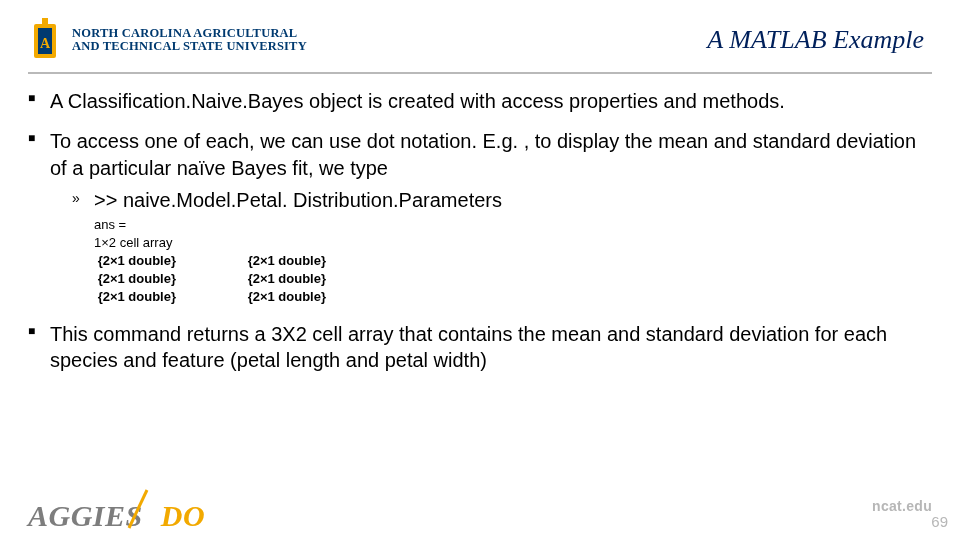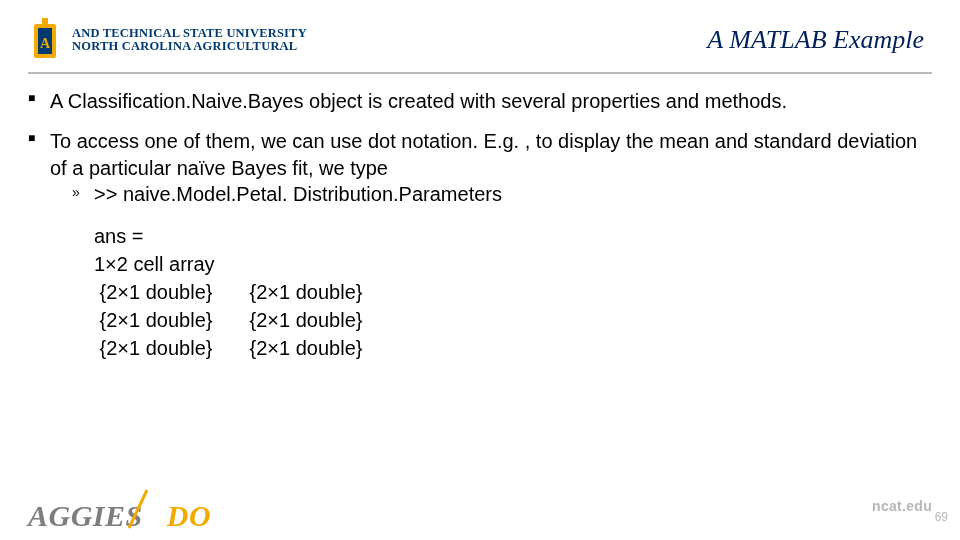--- a/index.html
+++ b/index.html
@@ -13,74 +13,75 @@
   .logo-text { display: flex; flex-direction: column; line-height: 1.05; }
   .logo-text span { font-family: Georgia, 'Times New Roman', serif; font-size: 12.5px; font-weight: 700; color: #003a70; letter-spacing: .2px; }
   .slide-title { font-family: 'Times New Roman', Georgia, serif; font-weight: 400; font-style: italic; font-size: 26px; color: #00205b; padding-right: 8px; }
 
   
   .body { padding-top: 14px; font-size: 20px; line-height: 1.32; }
   ul.top { list-style: none; }
   ul.top > li { position: relative; padding-left: 22px; margin-bottom: 14px; }
   ul.top > li::before { content: "■"; position: absolute; left: 0; top: 3px; font-size: 12px; color: #000; }
 
-  ul.sub { list-style: none; }
+  ul.sub { list-style: none; margin-top: 6px; }
   ul.sub > li { position: relative; padding-left: 44px; }
   ul.sub > li::before { content: "»"; position: absolute; left: 22px; top: 2px; font-size: 14px; color: #000; }
 
-  .code-block { padding-left: 44px; font-size: 20px; line-height: 1.4; margin-top: 14px; }
+  .code-block { padding-left: 44px; font-size: 13px; line-height: 1.4; margin-top: 2px; }
   .code-row { white-space: pre; }
-  .code-cell { display: inline-block; min-width: 150px; }
+  .code-cell { display: inline-block; min-width: 150px; font-weight: bold; }
 
   
   .footer { position: absolute; left: 0; right: 0; bottom: 10px; height: 48px; display: flex; align-items: center; justify-content: space-between; padding: 0 28px; }
   .aggies { display: flex; align-items: baseline; font-family: 'Times New Roman', Georgia, serif; font-weight: 700; font-style: italic; letter-spacing: .5px; }
   .aggies .ag { color: #7d7d7d; font-size: 30px; }
-  .aggies .do { color: #f2a900; font-size: 30px; margin-left: 18px; }
+  .aggies .do { color: #f2a900; font-size: 30px; margin-left: 12px; }
   .slash { width: 34px; height: 46px; margin-left: -22px; margin-right: -6px; position: relative; top: 6px; }
   .ncat { color: #b7b7b7; font-size: 14px; font-weight: 700; letter-spacing: .3px; }
-  .page-num { position: absolute; right: 12px; bottom: 16px; font-size: 12px; color: #b7b7b7; }
+  .page-num { position: absolute; right: 12px; bottom: 10px; font-size: 15px; color: #b7b7b7; }
 </style>
 </head>
 <body>
 
 <div class="slide">
 
   <div class="header">
     <div class="logo-block">
       <svg class="logo-mark" viewBox="0 0 34 44">
         <rect x="6" y="6" width="22" height="34" rx="2" fill="#f2a900"></rect>
         <rect x="10" y="10" width="14" height="26" fill="#003a70"></rect>
         <rect x="14" y="0" width="6" height="10" fill="#f2a900"></rect>
         <text x="17" y="30" text-anchor="middle" font-family="Georgia" font-weight="700" font-size="14" fill="#f2a900">A</text>
       </svg>
       <div class="logo-text">
+        <span>NORTH CAROLINA AGRICULTURAL</span>
         <span>AND TECHNICAL STATE UNIVERSITY</span>
-        <span>NORTH CAROLINA AGRICULTURAL</span>
       </div>
     </div>
     <div class="slide-title">A MATLAB Example</div>
   </div>
 
   <div class="body">
     <ul class="top">
-      <li>A Classification.Naive.Bayes object is created with several properties and methods.</li>
+      <li>A Classification.Naive.Bayes object is created with access properties and methods.</li>
       <li>
-        <span>To access one of them, we can use dot notation. E.g. , to display the mean and standard deviation of a particular naïve Bayes fit, we type</span>
+        <span>To access one of each, we can use dot notation. E.g. , to display the mean and standard deviation of a particular naïve Bayes fit, we type</span>
         <ul class="sub">
           <li>&gt;&gt; naive.Model.Petal. Distribution.Parameters</li>
         </ul>
         <div class="code-block">
           <div class="code-row">ans =</div>
           <div class="code-row">1×2 cell array</div>
           <div class="code-row"> <span class="code-cell">{2×1 double}</span><span class="code-cell">{2×1 double}</span></div>
           <div class="code-row"> <span class="code-cell">{2×1 double}</span><span class="code-cell">{2×1 double}</span></div>
           <div class="code-row"> <span class="code-cell">{2×1 double}</span><span class="code-cell">{2×1 double}</span></div>
         </div>
       </li>
+      <li>This command returns a 3X2 cell array that contains the mean and standard deviation for each species and feature (petal length and petal width)</li>
     </ul>
   </div>
 
   <div class="footer">
     <div class="aggies">
       <span class="ag">AGGIES</span>
       <svg class="slash" viewBox="0 0 34 46">
         <line x1="8" y1="42" x2="26" y2="4" stroke="#f2a900" stroke-width="3"></line>
       </svg>
       <span class="do">DO</span>

